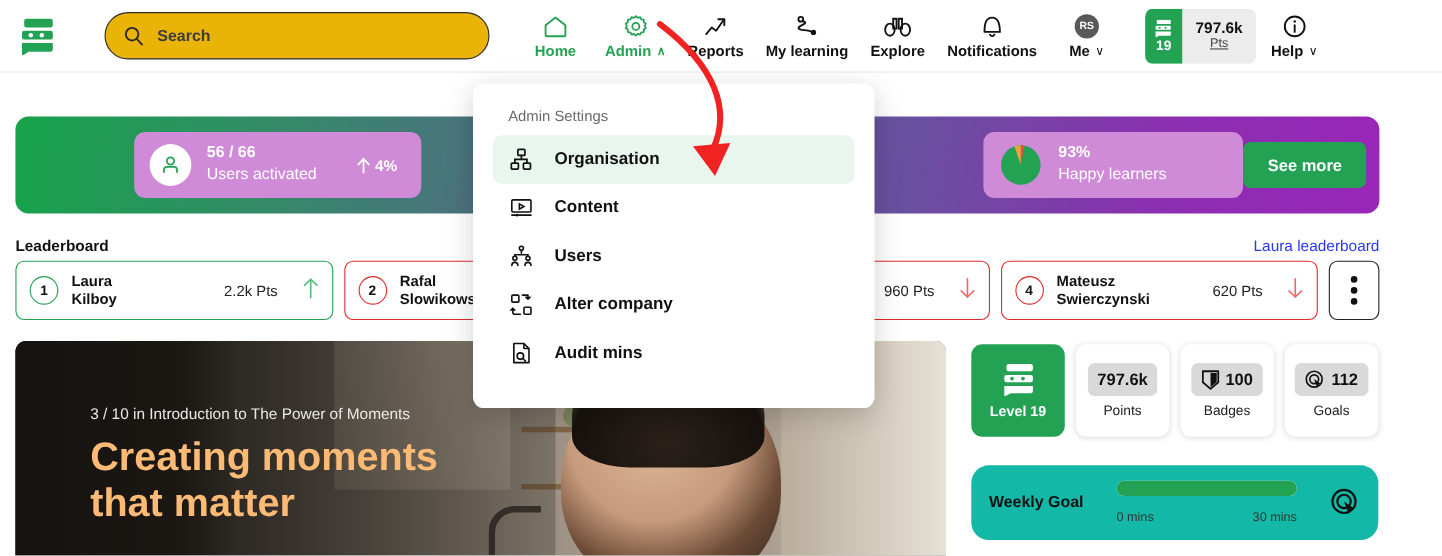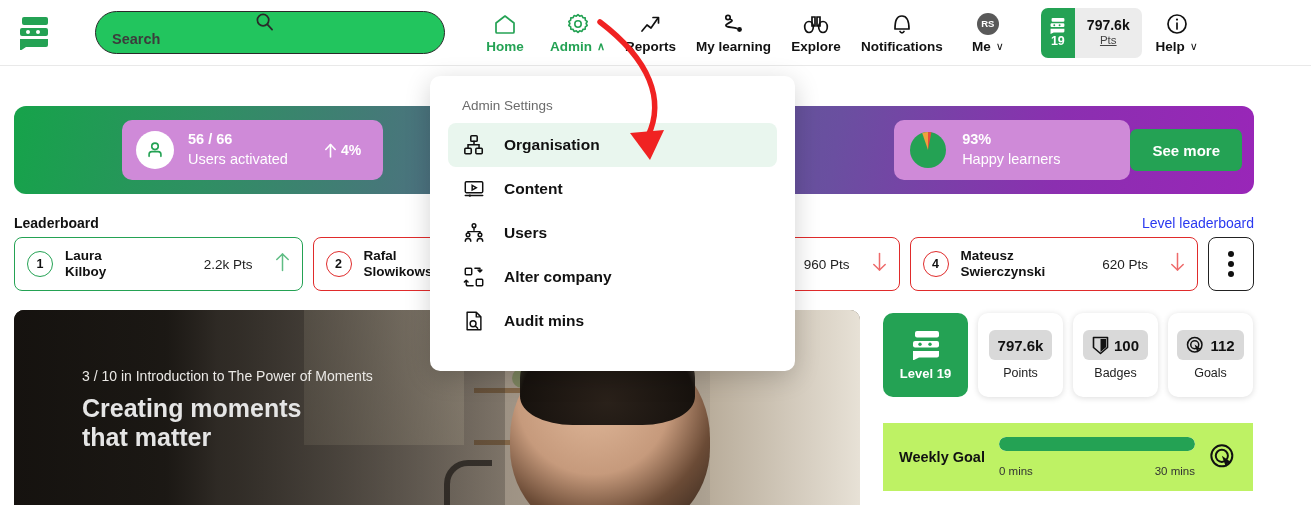--- a/index.html
+++ b/index.html
@@ -16,22 +16,21 @@
     position: absolute; top:0; left:0; width:1311px; height:66px;
     background:#fff; display:flex; align-items:center;
     border-bottom:1px solid #e9e9e9;
   }
   .logo-wrap { width:70px; display:flex; align-items:center; justify-content:center; }
   .logo-svg { width:36px; height:34px; display:block; }
 
   .search-box {
     width:350px; height:43px; border:1.6px solid #2a2a2a; border-radius:22px;
     display:flex; align-items:center; padding:0 16px; margin-left:25px;
-    background:#22c55e;
-    flex-direction:column;
+    background:#eab308;
   }
   .search-box .mag { margin-right:12px; display:flex; }
   .search-input {
     border:none; outline:none; font-size:14.5px; font-weight:bold;
     color:#3c3c3c; font-family:"Liberation Sans", sans-serif;
     background:transparent; width:100%;
   }
   .search-input::placeholder { color:#3c3c3c; opacity:1; font-weight:bold; }
 
   .navitems { display:flex; align-items:center; margin-left:25px; height:66px; }
@@ -144,21 +143,21 @@
   .vbg .person { position:absolute; right:150px; top:28px; width:200px; height:200px;
     background: radial-gradient(circle at 42% 30%, #e0b89a 0%, #c69a7c 42%, #6b4b36 66%, #241c16 100%);
     border-radius:50% 50% 45% 45%; filter: blur(0.3px); }
   .vbg .hair { position:absolute; right:165px; top:20px; width:175px; height:95px;
     background: radial-gradient(ellipse at 50% 75%, #2a211a 0%, #17120e 70%, rgba(23,18,14,0) 100%);
     border-radius:50% 50% 30% 30%; }
   .vbg .cab { position:absolute; right:0; top:0; width:150px; height:195px;
     background: linear-gradient(90deg,#b9ad9b,#e7e1d6); }
   .vtext { position:absolute; left:68px; top:58px; width:420px; }
   .vsub { font-size:14px; color:#ebe9e6; line-height:1.25; margin-bottom:8px; }
-  .vtitle { font-size:25px; font-weight:bold; color:#e5e5e5; line-height:1.18; }
+  .vtitle { font-size:36px; font-weight:bold; color:#fdba74; line-height:1.18; }
 
   
   .stats { position:absolute; left:883px; top:313px; width:370px; height:84px; display:flex; gap:10px; }
   .stat-card {
     flex:1; background:#fff; border-radius:10px;
     box-shadow:0 1px 6px rgba(0,0,0,0.14);
     display:flex; flex-direction:column; align-items:center; justify-content:center; gap:6px;
     cursor:pointer;
   }
   .stat-card.level { background:#24a254; box-shadow:none; }
@@ -166,22 +165,22 @@
   .pill {
     background:#d9d9d9; border-radius:6px; height:30px; min-width:62px;
     display:flex; align-items:center; justify-content:center; gap:5px; padding:0 9px;
   }
   .pill .pnum { font-size:15px; font-weight:bold; color:#111; }
   .slabel { font-size:12.5px; color:#222; }
 
   
   .weekly {
     position:absolute; left:883px; top:423px; width:370px; height:68px;
-    background:#bef264; border-radius:0; display:flex; align-items:center;
-    padding:0 16px; gap:14px;
+    background:#14b8a6; border-radius:16px; display:flex; align-items:center;
+    padding:0 16px; gap:30px;
   }
   .wg-title { font-size:14.5px; font-weight:bold; color:#111; white-space:nowrap; }
   .wg-bar-wrap { flex:1; }
   .wg-track { height:14px; border-radius:7px; background:#cfe9d8; overflow:hidden; }
   .wg-fill { height:14px; border-radius:7px; background:#24a254; }
   .wg-legend { display:flex; justify-content:space-between; margin-top:14px; }
   .wg-legend span { font-size:11.5px; color:#333; }
 
   
   .dropdown {
@@ -375,21 +374,21 @@
         <span class="cv" style="display:block;">93%</span>
         <span class="cl" style="display:block;">Happy learners</span>
       </span>
     </div>
 
     <button class="see-more">See more</button>
   </div>
 
   <div class="lb-head">
     <span class="lb-title">Leaderboard</span>
-    <span class="lb-full">Level leaderboard</span>
+    <span class="lb-full">Laura leaderboard</span>
   </div>
 
   <div class="lb-row">
 
     <div class="lb-card green">
       <span class="rank">1</span>
       <span class="lb-name">
         <span style="display:block;">Laura</span>
         <span style="display:block;">Kilboy</span>
       </span>

